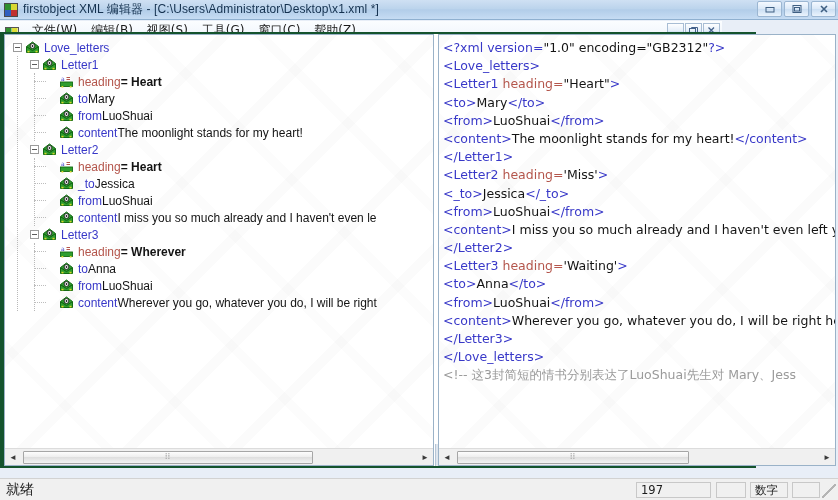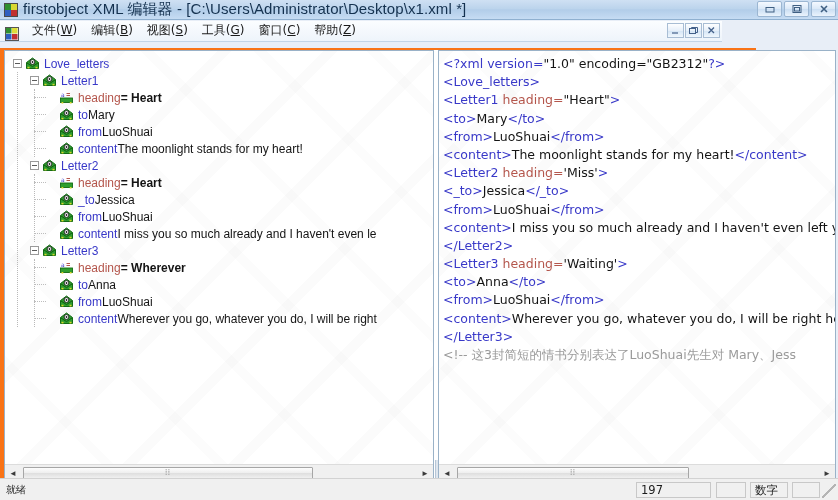--- a/index.html
+++ b/index.html
@@ -35,21 +35,21 @@
     align-items: center;
     box-sizing: border-box;
   }
   .title-icon {
     width: 14px; height: 14px;
     margin-left: 4px; margin-right: 5px;
     position: relative;
     flex: none;
   }
   .title-text {
-    font-size: 15px;
+    font-size: 12px;
     color: #14314f;
     white-space: nowrap;
     letter-spacing: 0.1px;
   }
   .win-btns {
     position: absolute;
     right: 2px; top: 1px;
     display: flex;
     gap: 2px;
   }
@@ -100,23 +100,23 @@
     border: 1px solid #a8bdd4;
     background: linear-gradient(180deg,#fdfeff 0%,#e4eef9 55%,#d6e6f6 56%,#f0f7fd 100%);
     display: flex; align-items: center; justify-content: center;
     font-size: 9px; color: #405a78;
     box-sizing: border-box;
   }
 
   
   .client {
     position: absolute;
-    left: 0; top: 48px;
+    left: 0; top: 32px;
     width: 756px; height: 436px;
-    background: #f97316;
+    background: #14532d;
     box-sizing: border-box;
   }
   .pane-outline {
     position: absolute;
     box-sizing: border-box;
     border: 1px solid #9ab2c8;
     background: #ffffff;
     overflow: hidden;
   }
   .watermark {
@@ -271,21 +271,21 @@
     position: absolute;
     left: 0; bottom: 0;
     width: 838px; height: 22px;
     background: #f0f0f0;
     border-top: 1px solid #d2d2d2;
     display: flex;
     align-items: center;
     box-sizing: border-box;
   }
   .status-msg {
-    font-size: 10px;
+    font-size: 14px;
     color: #1b1b1b;
     margin-left: 6px;
     font-family: Liberation Sans, sans-serif;
   }
   .status-cell {
     position: absolute;
     top: 3px;
     height: 16px;
     border: 1px solid #c8c8c8;
     background: #f0f0f0;
@@ -608,30 +608,32 @@
     <div class="pane-outline" id="text-pane">
       <div class="watermark"></div>
       <div class="text-scroll">
         <div id="text-inner">
             <div class="xline"><span class="tag">&lt;?xml version=</span><span class="txt">"1.0" </span><span class="txt">encoding="GB2312"</span><span class="tag">?&gt;</span></div>
             <div class="xline"><span class="tag">&lt;Love_letters&gt;</span></div>
             <div class="xline"><span class="tag">&lt;Letter1 </span><span class="attr">heading=</span><span class="txt">"Heart"</span><span class="tag">&gt;</span></div>
             <div class="xline"><span class="tag">&lt;to&gt;</span><span class="txt">Mary</span><span class="tag">&lt;/to&gt;</span></div>
             <div class="xline"><span class="tag">&lt;from&gt;</span><span class="txt">LuoShuai</span><span class="tag">&lt;/from&gt;</span></div>
             <div class="xline"><span class="tag">&lt;content&gt;</span><span class="txt">The moonlight stands for my heart!</span><span class="tag">&lt;/content&gt;</span></div>
+            <div class="xline"><span class="tag">&lt;/Letter1&gt;</span></div>
             <div class="xline"><span class="tag">&lt;Letter2 </span><span class="attr">heading=</span><span class="txt">'Miss'</span><span class="tag">&gt;</span></div>
             <div class="xline"><span class="tag">&lt;_to&gt;</span><span class="txt">Jessica</span><span class="tag">&lt;/_to&gt;</span></div>
             <div class="xline"><span class="tag">&lt;from&gt;</span><span class="txt">LuoShuai</span><span class="tag">&lt;/from&gt;</span></div>
             <div class="xline"><span class="tag">&lt;content&gt;</span><span class="txt">I miss you so much already and I haven't even left ye</span></div>
             <div class="xline"><span class="tag">&lt;/Letter2&gt;</span></div>
             <div class="xline"><span class="tag">&lt;Letter3 </span><span class="attr">heading=</span><span class="txt">'Waiting'</span><span class="tag">&gt;</span></div>
             <div class="xline"><span class="tag">&lt;to&gt;</span><span class="txt">Anna</span><span class="tag">&lt;/to&gt;</span></div>
             <div class="xline"><span class="tag">&lt;from&gt;</span><span class="txt">LuoShuai</span><span class="tag">&lt;/from&gt;</span></div>
             <div class="xline"><span class="tag">&lt;content&gt;</span><span class="txt">Wherever you go, whatever you do, I will be right her</span></div>
             <div class="xline"><span class="tag">&lt;/Letter3&gt;</span></div>
+            <div class="xline"><span class="tag">&lt;/Love_letters&gt;</span></div>
             <div class="xline"><span class="comment">&lt;!-- 这3封简短的情书分别表达了LuoShuai先生对 Mary、Jess</span></div>
           </div>
       </div>
       <div class="hscroll">
         <div class="sb-arrow">◄</div>
         <div class="sb-track">
           <div class="sb-thumb" style="left:2px; width:232px;">
             <span class="sb-grip">⦙⦙</span>
           </div>
         </div>

